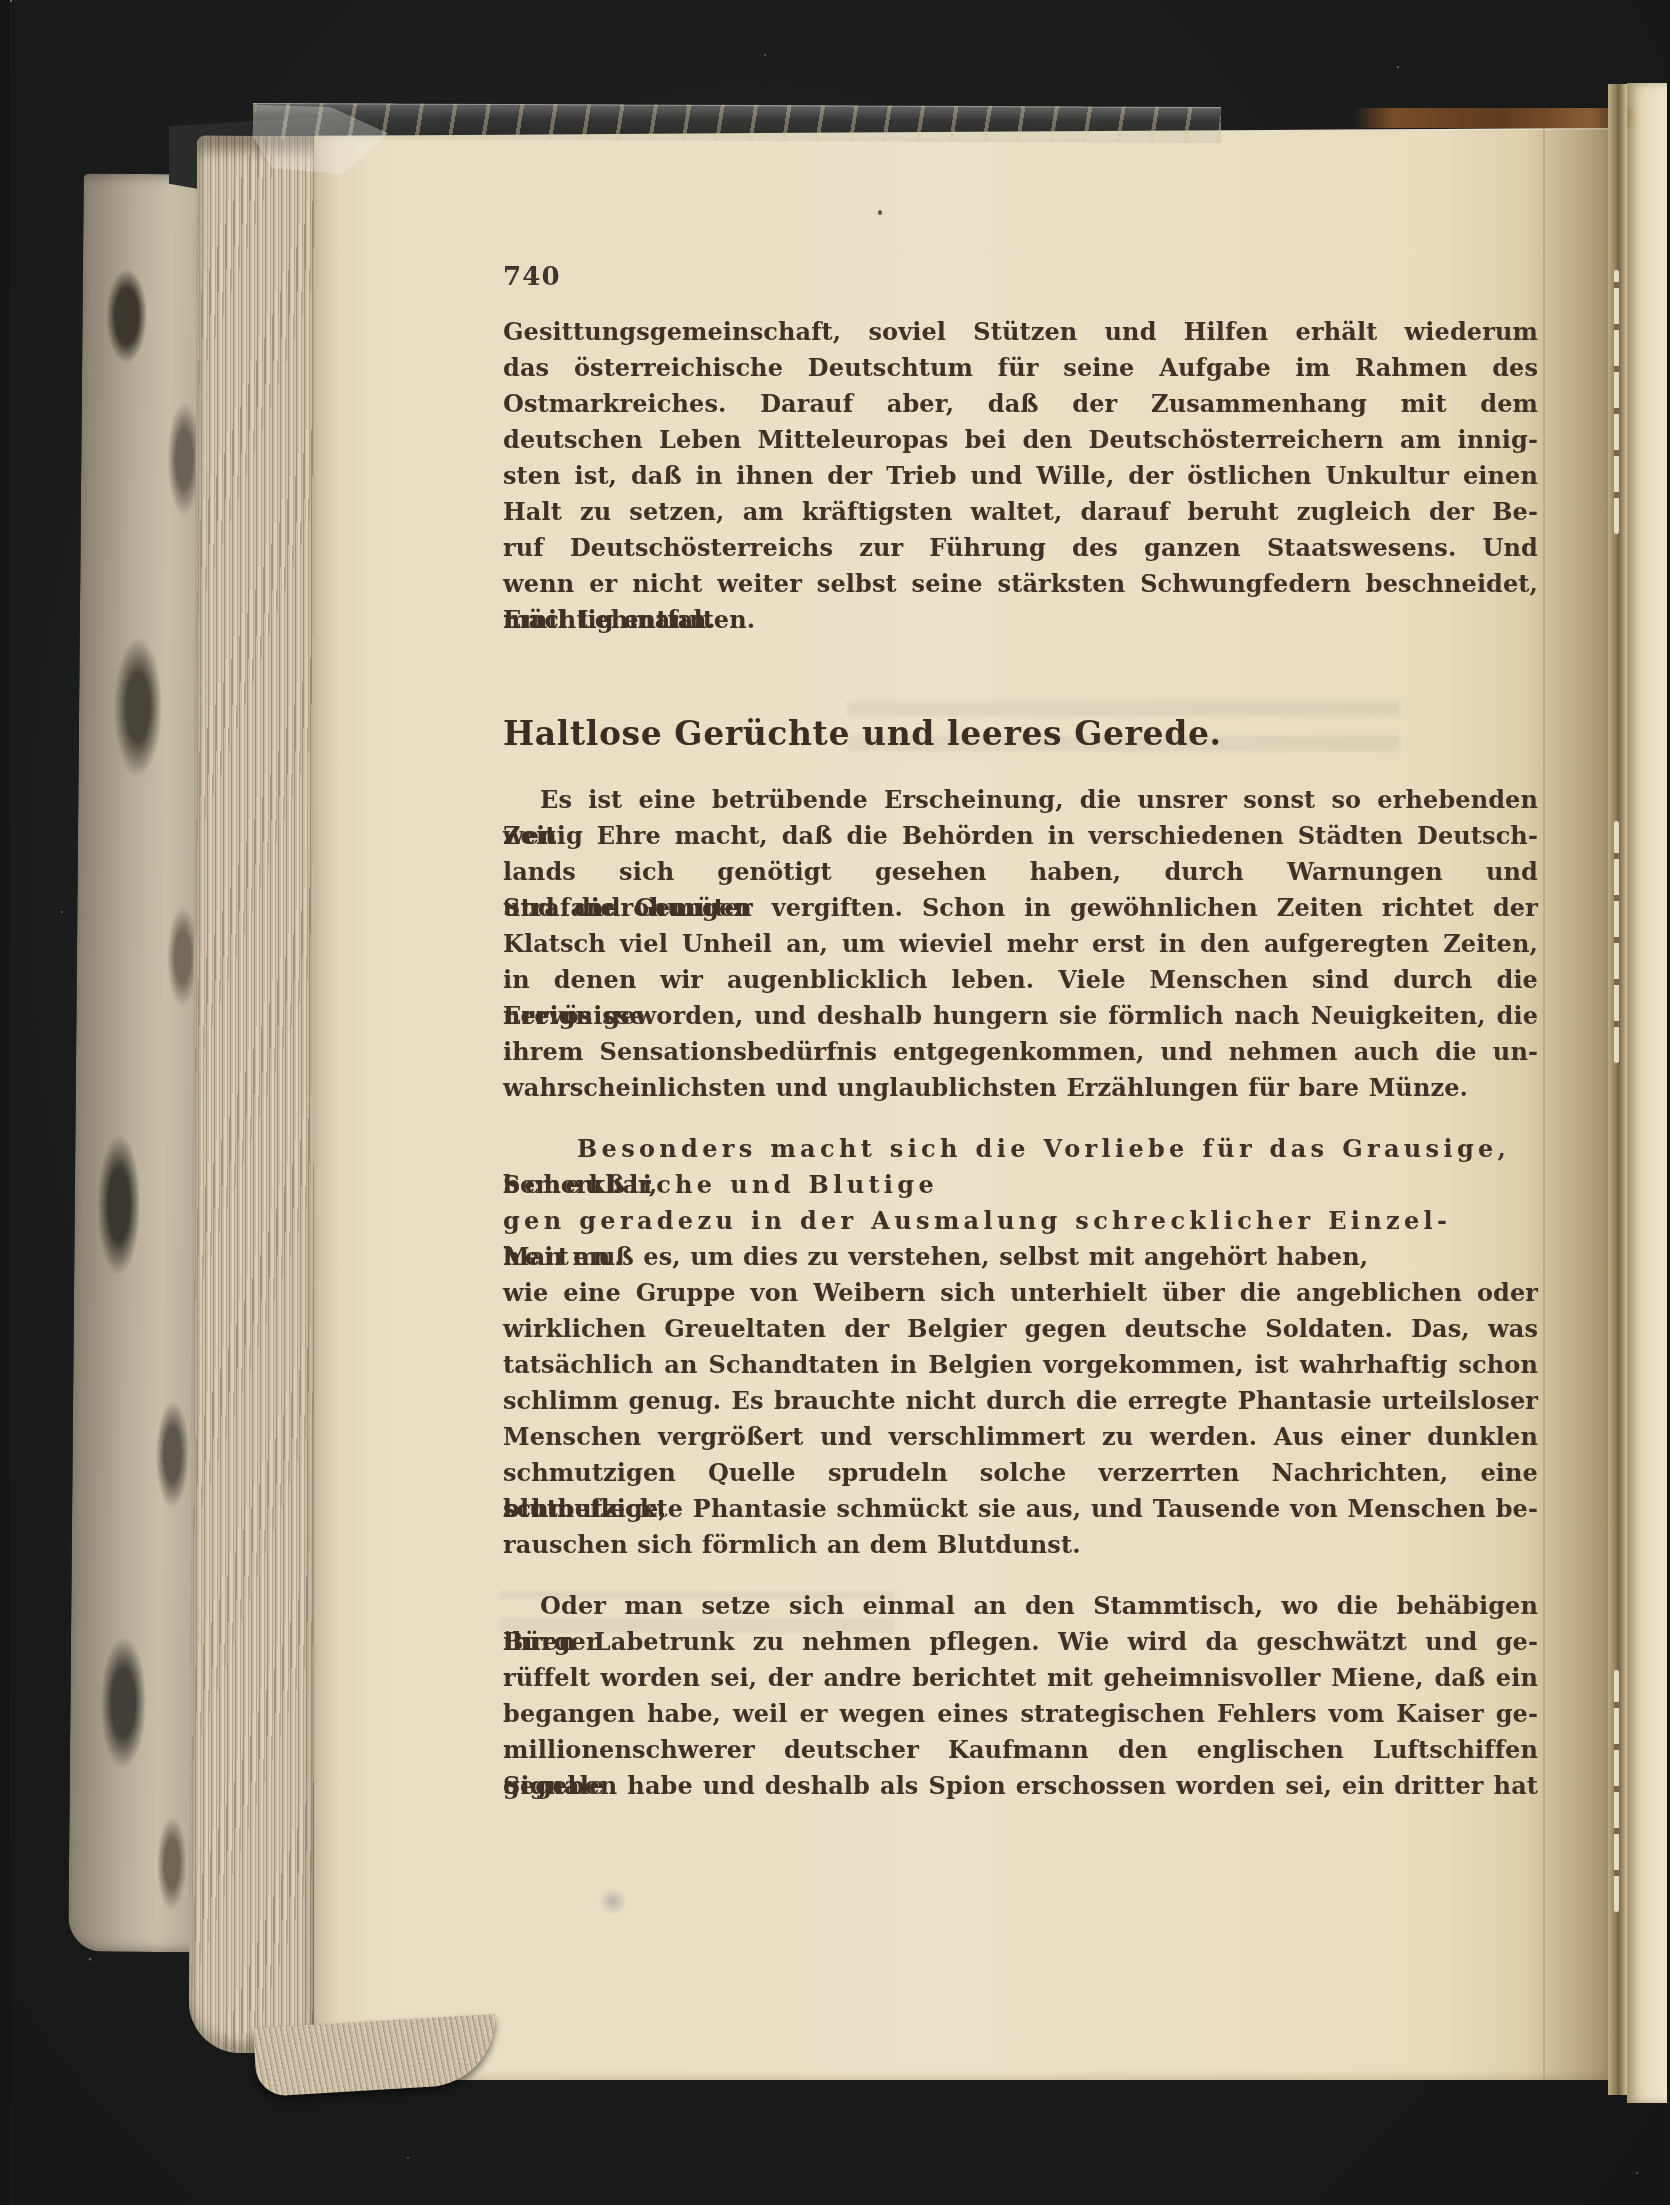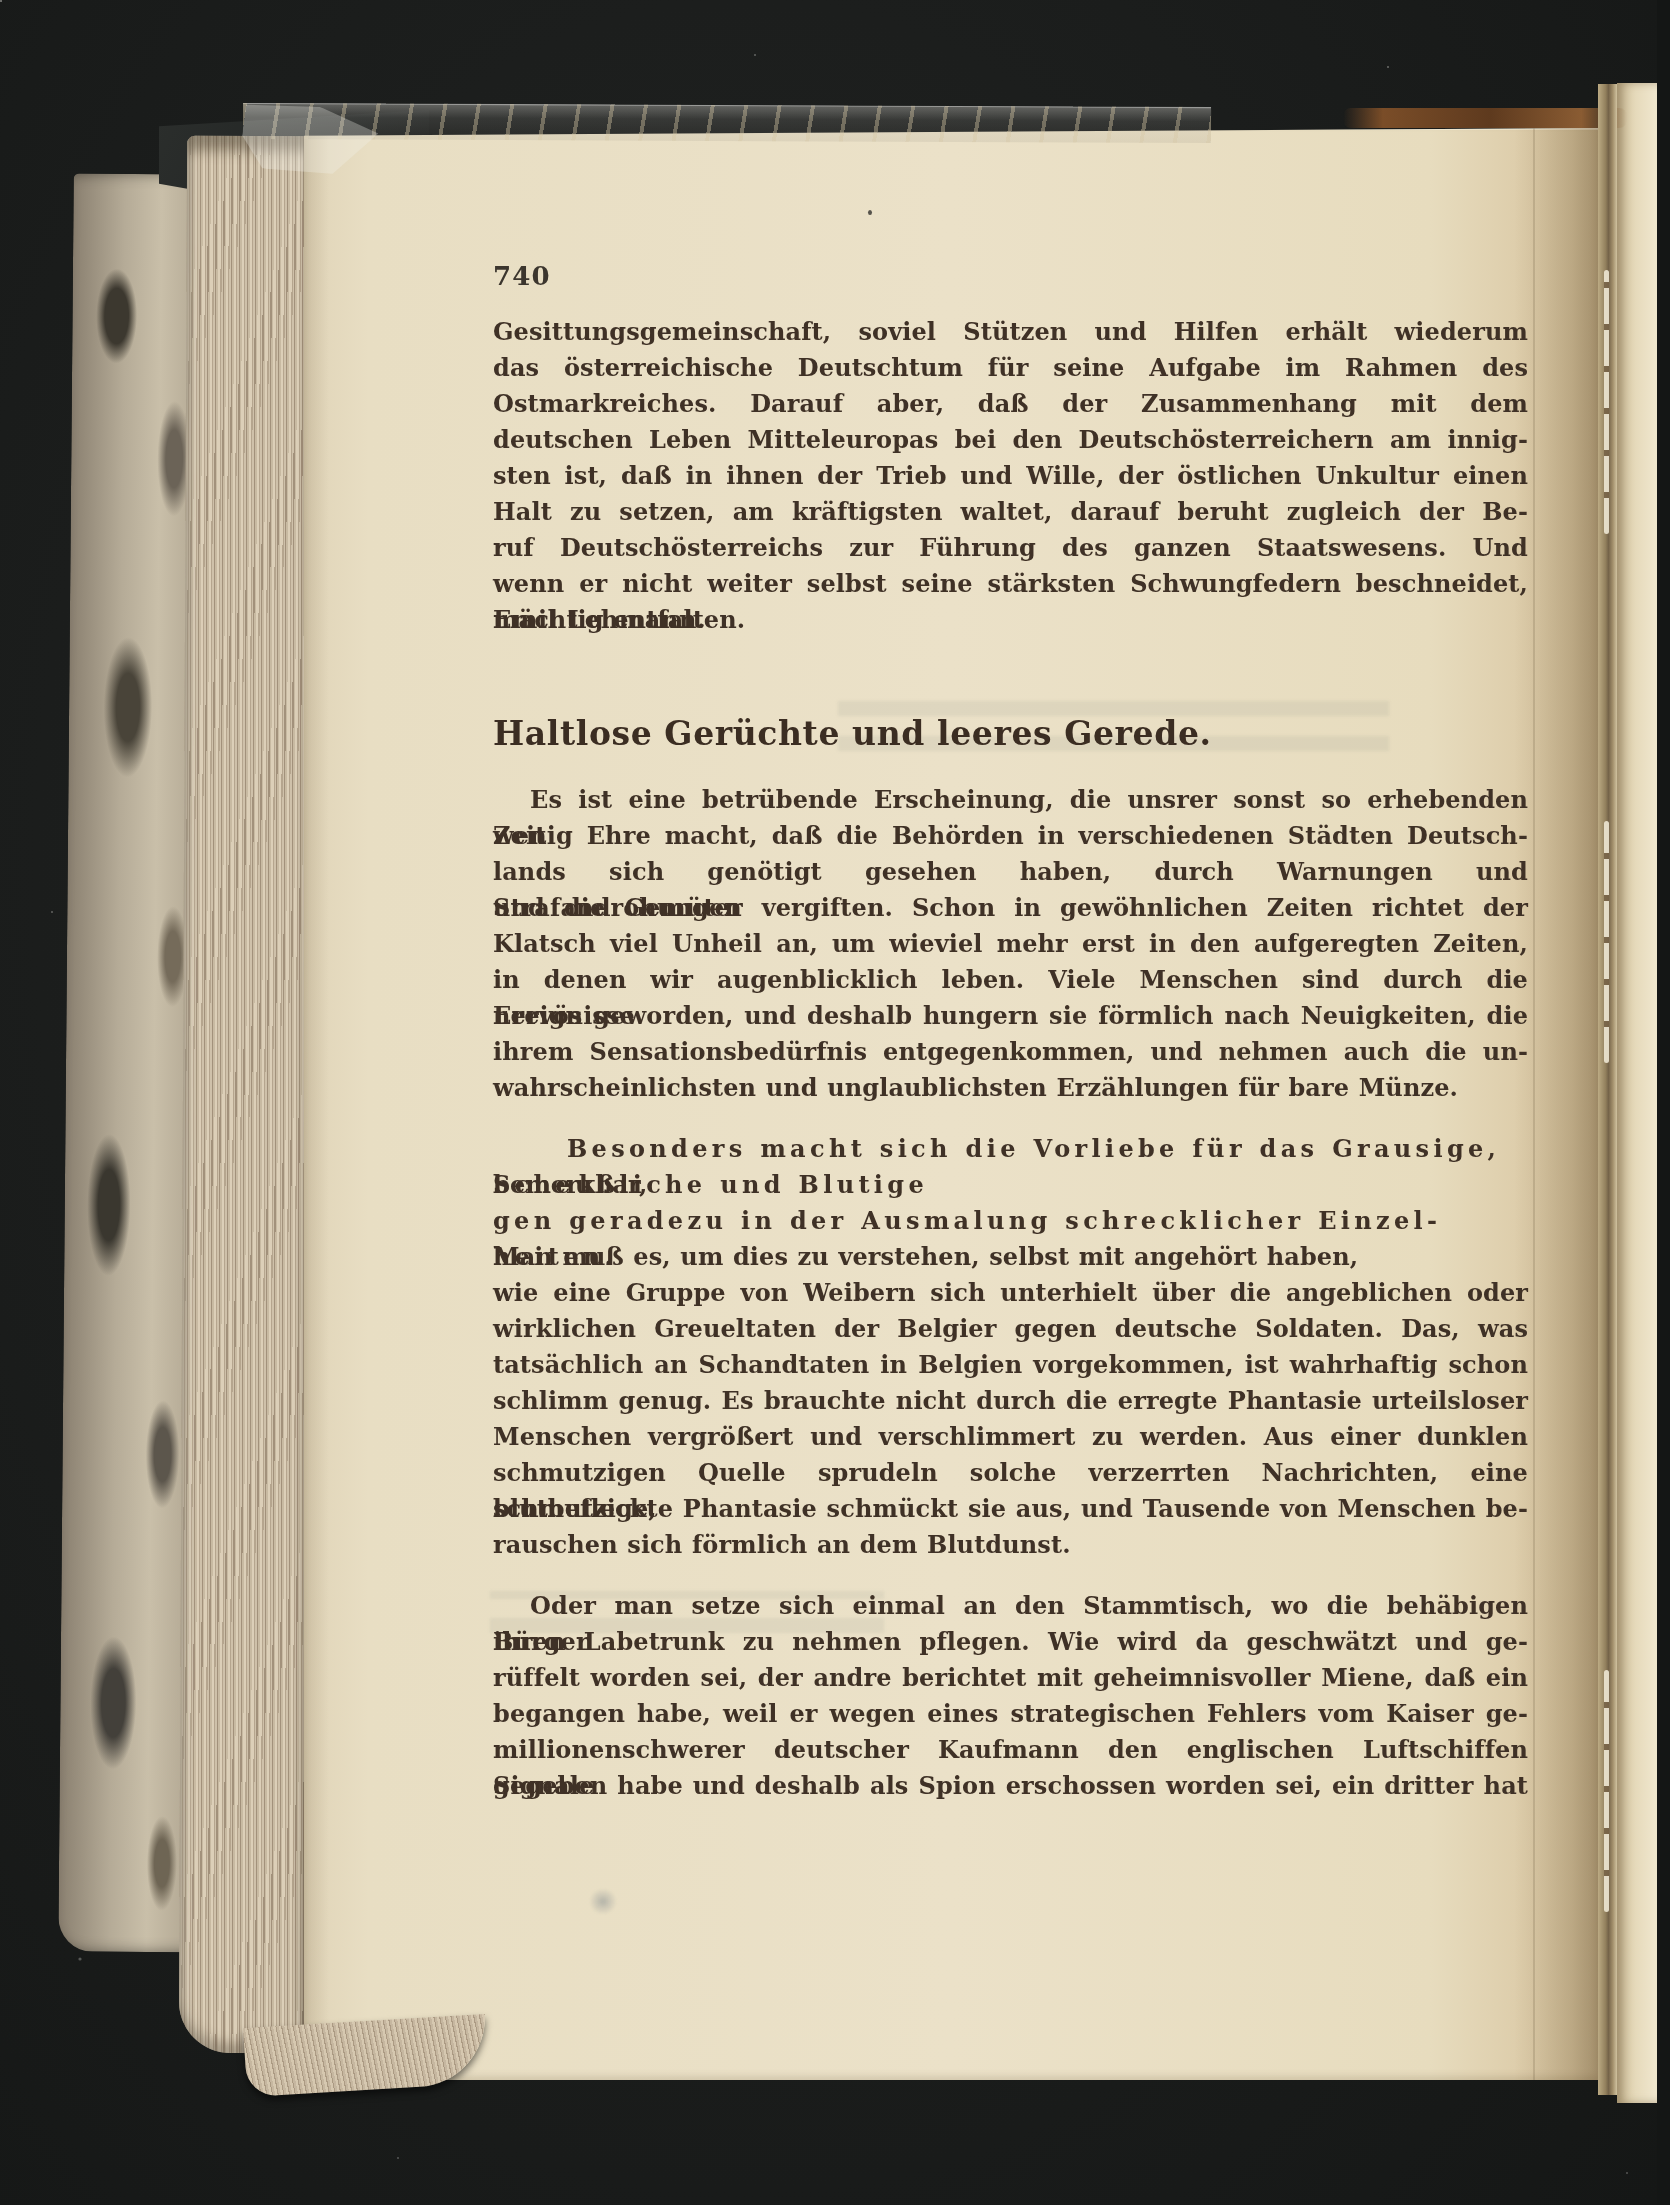--- a/index.html
+++ b/index.html
@@ -1,18 +1,18 @@
 <!DOCTYPE html>
 <html style="font-size:9px"><head>
 <meta charset="utf-8">
 <style>
   html,body{margin:0;padding:0;background:#141615;}
   .scene{position:relative;width:1657px;height:2205px;overflow:hidden;
          background:radial-gradient(ellipse at 45% 40%, #222423 0%, #1b1d1c 55%, #151716 100%);
-         font-family:"DejaVu Serif", serif;}
+         font-family:"DejaVu Serif", serif;margin-left:10px;}
   .scene *{position:absolute;}
 
   
   .specks{left:0;top:0;width:2.3px;height:2.3px;border-radius:50%;background:rgba(235,235,230,.55);
     box-shadow: 141px 664px 0 0.6px rgba(230,230,225,.4),
                 51px 911px 0 0 rgba(230,230,225,.35),
                 236px 1626px 0 0 rgba(230,230,225,.3),
                 79px 1958px 0 0.6px rgba(230,230,225,.3),
                 1387px 66px 0 0 rgba(230,230,225,.4),
                 754px 54px 0 0 rgba(230,230,225,.35),

